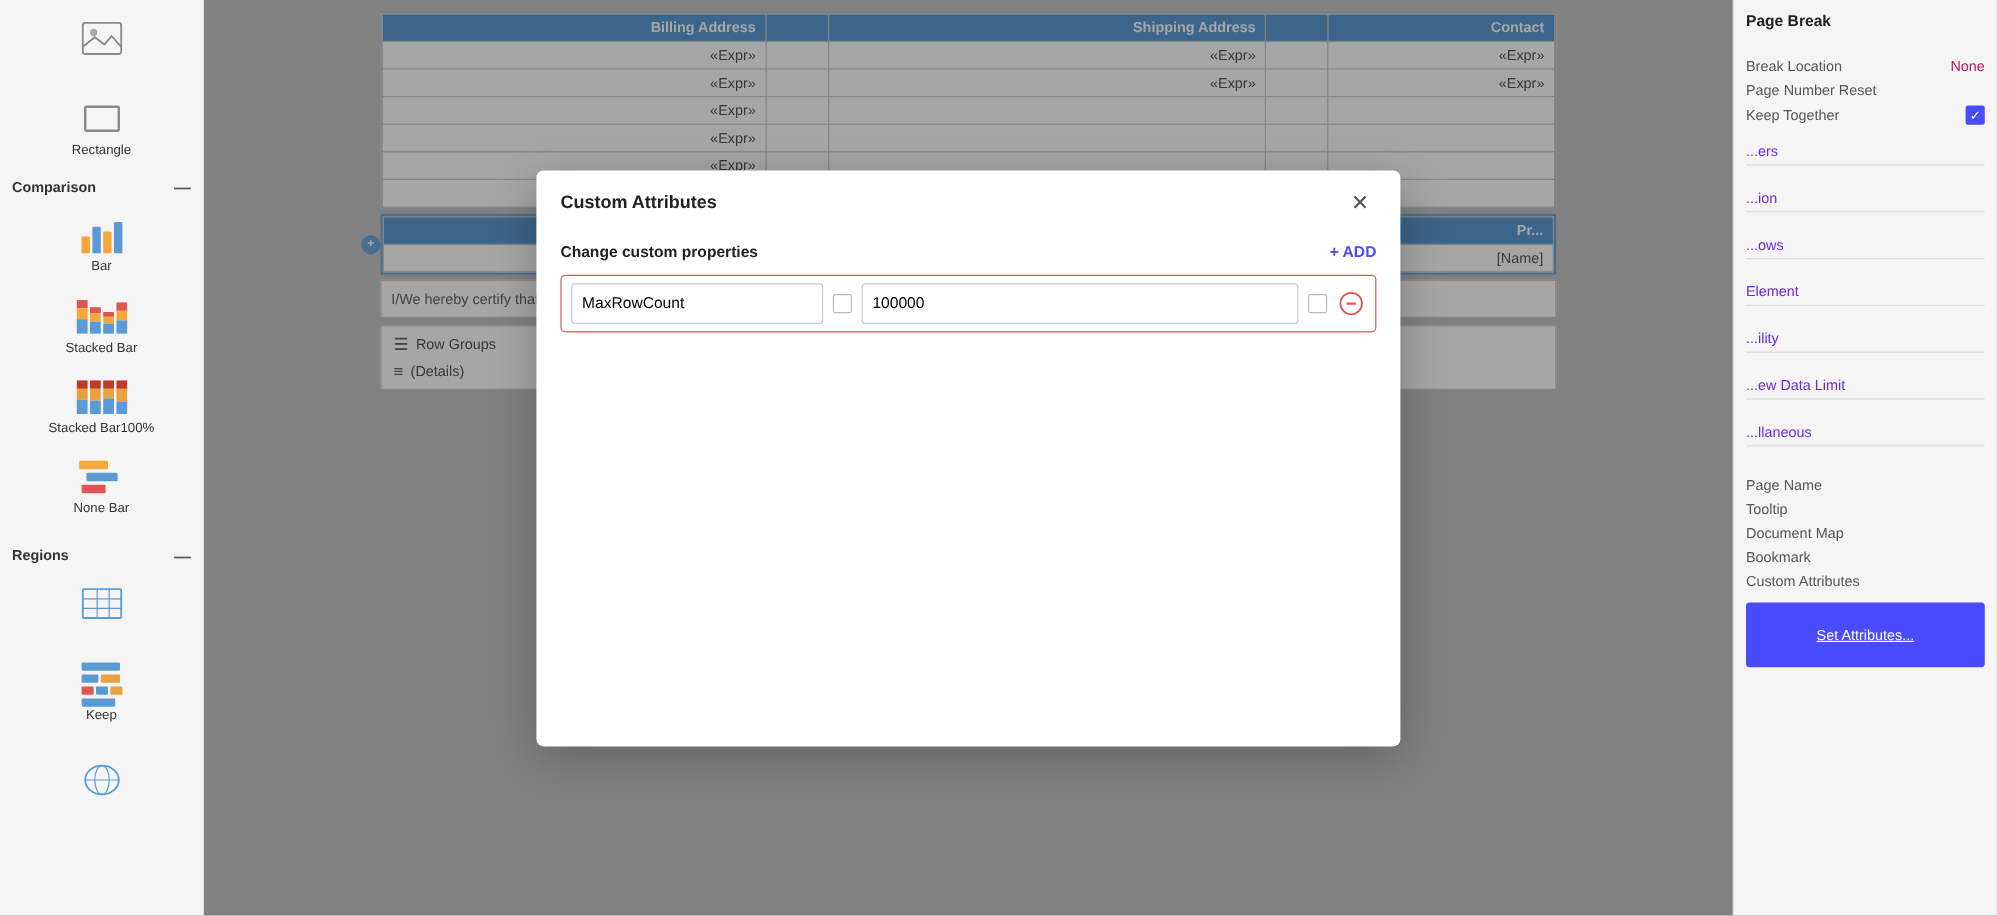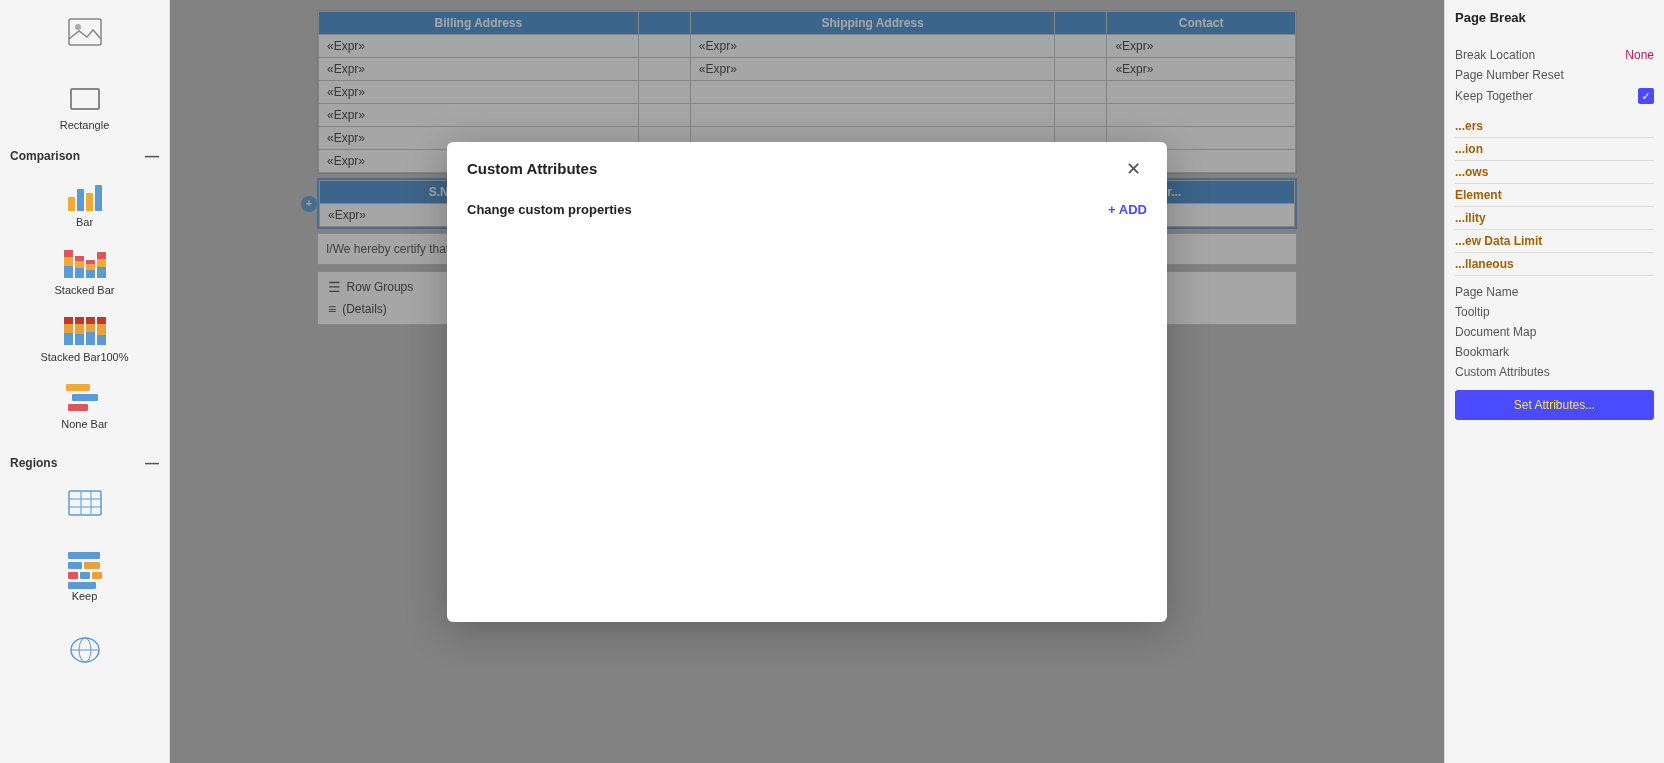--- a/index.html
+++ b/index.html
@@ -112,20 +112,21 @@
     .report-table {
       width: 100%;
       border-collapse: collapse;
       font-size: 12px;
     }
 
     .report-table th, .report-table td {
       border: 1px solid #ccc;
       padding: 4px 8px;
       color: #555;
+      text-align: right;
     }
 
     .report-table th {
       background: #5b9bd5;
       color: white;
       font-weight: 600;
     }
 
     .cert-text {
       color: #666;
@@ -208,36 +209,37 @@
     }
 
     .right-panel-row .checkbox-blue::after {
       content: '✓';
       color: white;
       font-size: 11px;
     }
 
     .right-section-header {
       font-size: 12px;
-      font-weight: 700;
-      color: #a16207;
+      font-weight: 400;
+      color: #6d28d9;
       padding: 4px 0;
       border-bottom: 1px solid #ddd;
-      margin-bottom: 0;
+      margin-bottom: 16px;
     }
 
     .set-attr-btn {
       background: #4a4aff;
-      color: #fde047;
+      color: #ffffff;
       border: none;
       border-radius: 3px;
-      padding: 8px 10px;
+      padding: 20px 10px;
       font-size: 12px;
       cursor: pointer;
       width: 100%;
+      text-decoration: underline;
     }
 
     
     .modal-overlay {
       position: absolute;
       top: 0;
       left: 0;
       right: 0;
       bottom: 0;
       background: rgba(0,0,0,0.35);
@@ -730,20 +732,32 @@
           <span class="modal-title">Custom Attributes</span>
           <button class="modal-close-btn">✕</button>
         </div>
 
         <div class="modal-body">
           <div class="modal-subheader">
             <span class="modal-subheader-text">Change custom properties</span>
             <a class="add-link">+ ADD</a>
           </div>
 
+          <div class="attr-row">
+            <input type="text" class="attr-name-input" value="MaxRowCount" style="">
+            <div class="attr-checkbox"></div>
+            <input type="text" class="attr-value-input" value="100000" style="">
+            <div class="attr-checkbox"></div>
+            <button class="attr-delete-btn">
+              <svg width="20" height="20" viewBox="0 0 20 20">
+                <circle cx="10" cy="10" r="9" fill="none" stroke="#e05555" stroke-width="1.5"></circle>
+                <line x1="6" y1="10" x2="14" y2="10" stroke="#e05555" stroke-width="2"></line>
+              </svg>
+            </button>
+          </div>
 
           <div class="attr-empty-area"></div>
         </div>
 
       </div>
     </div>
   </div>
 
   <div class="right-panel">
     <div class="right-panel-title">Page Break</div>

